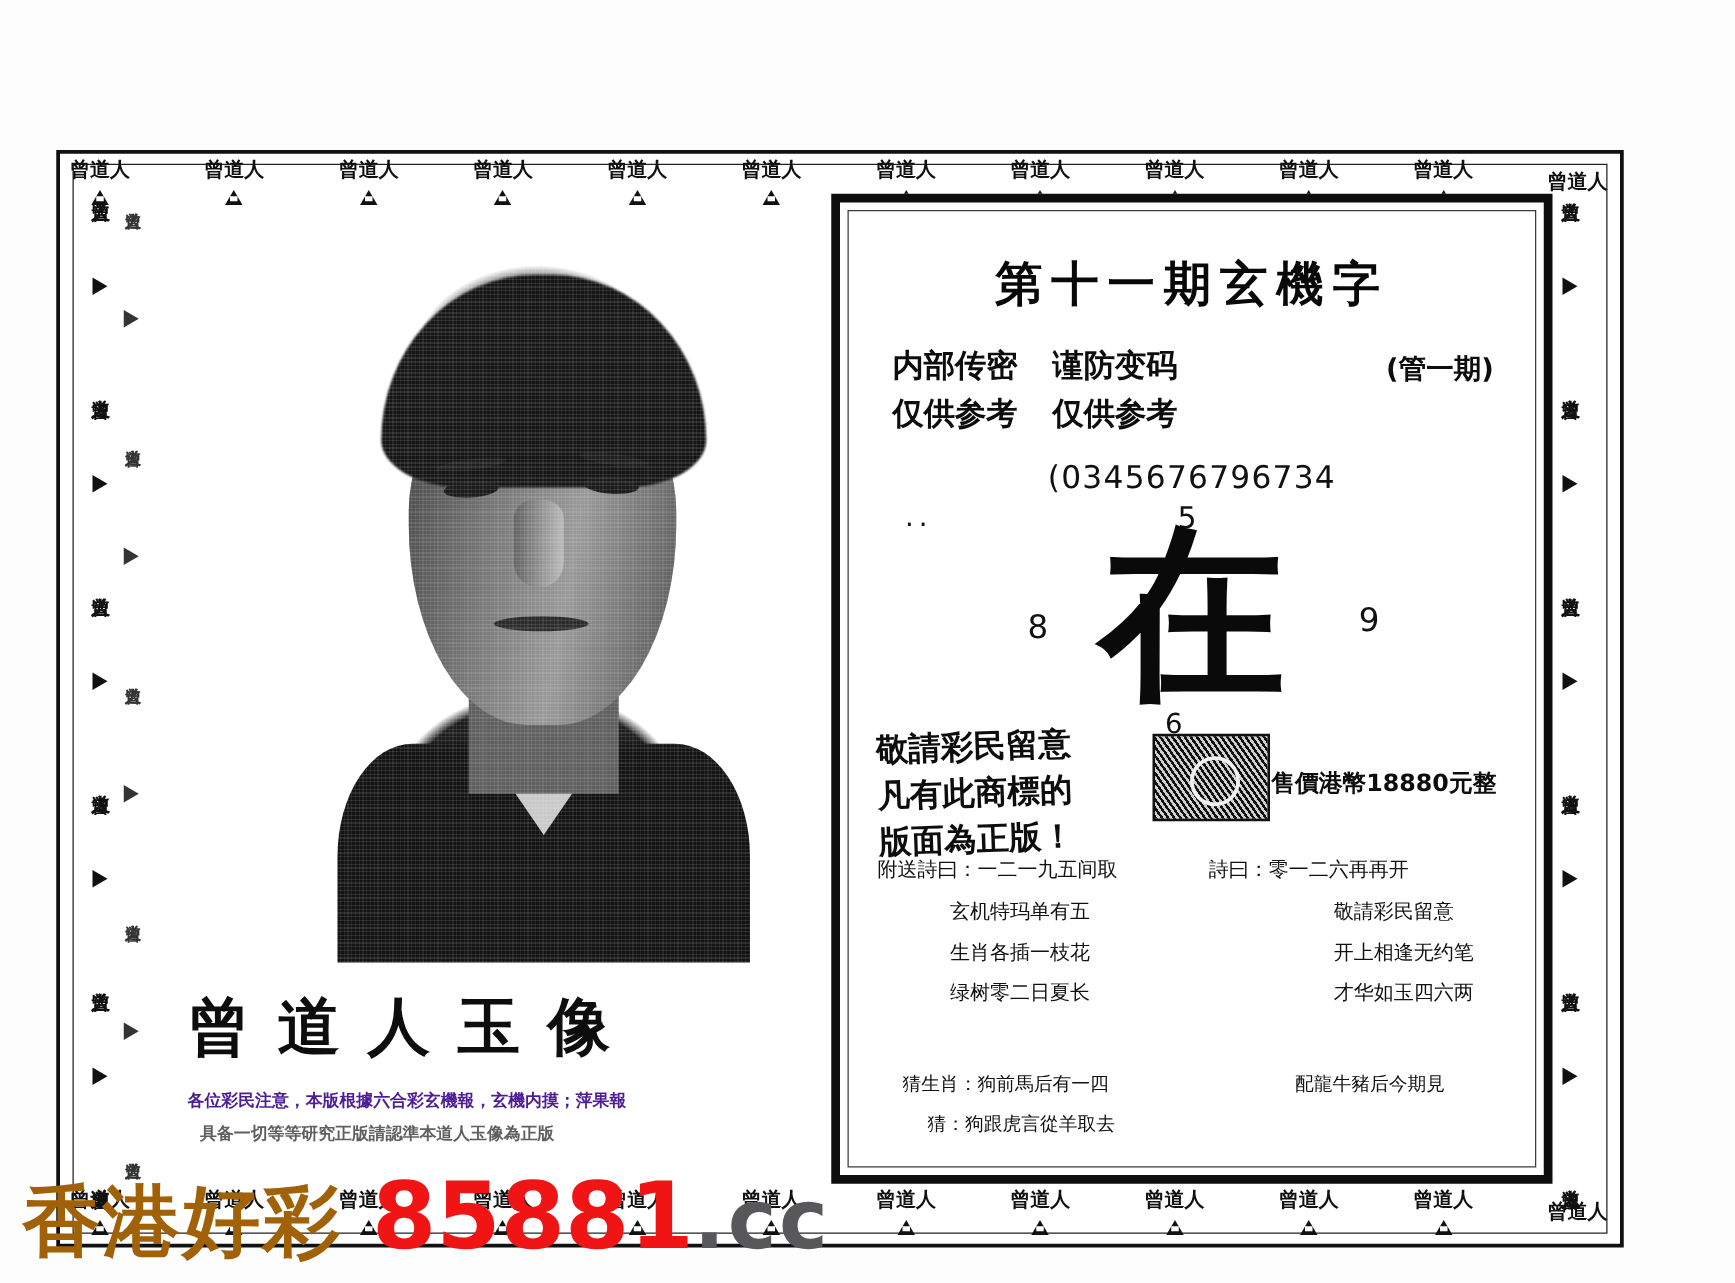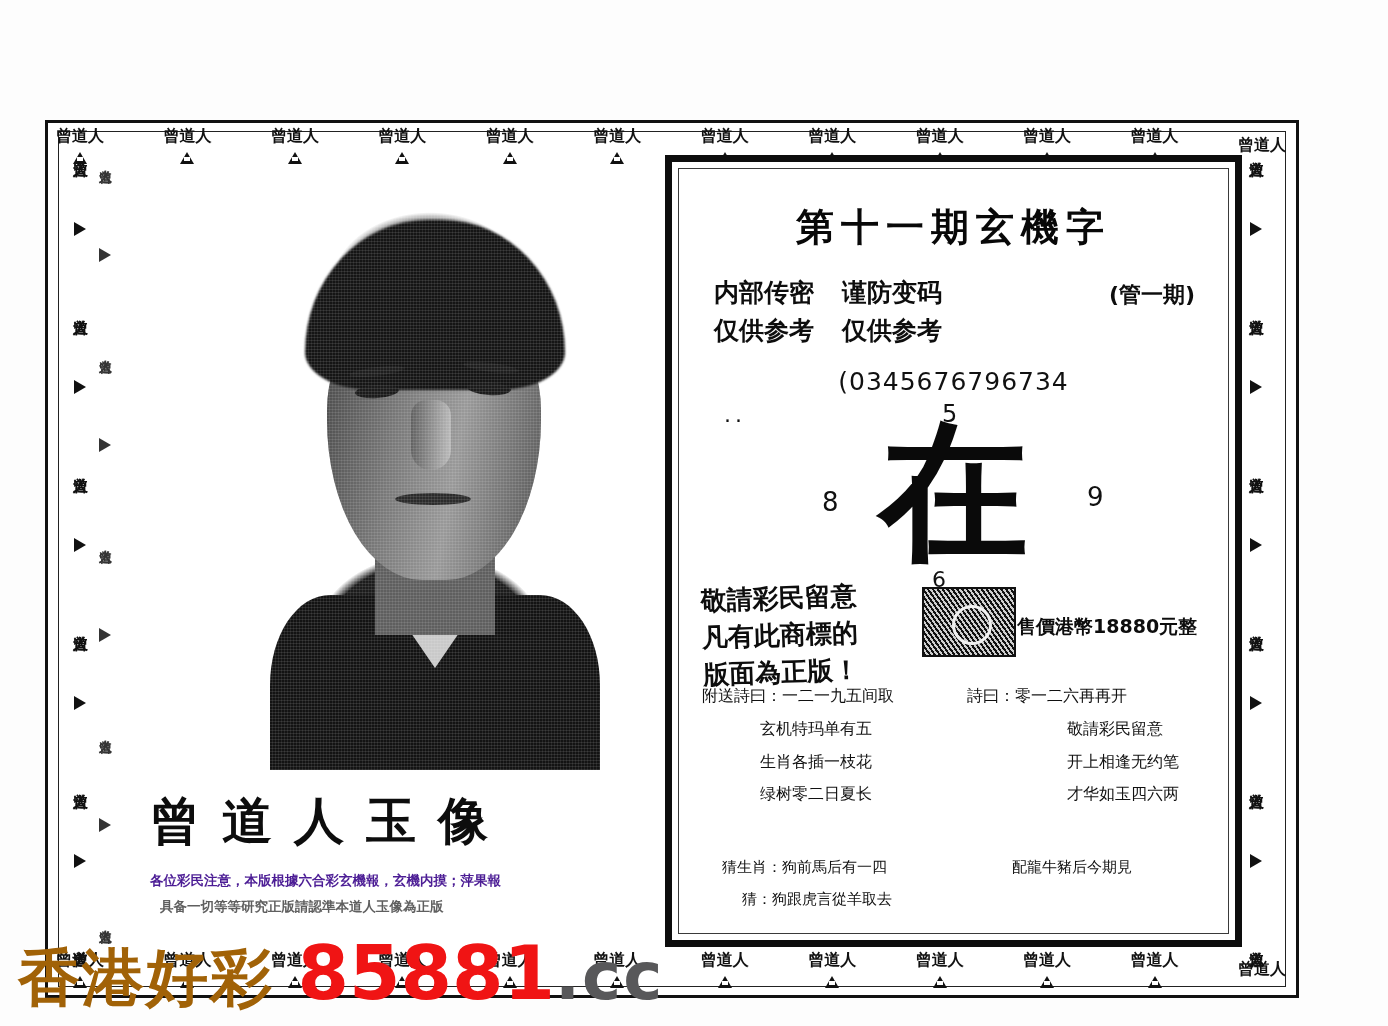--- a/index.html
+++ b/index.html
@@ -224,21 +224,21 @@
     font-size:16px;color:#111;line-height:2.05;
   }
   .poem-row{display:flex;}
   .poem-left{width:265px;white-space:nowrap;}
   .poem-right{white-space:nowrap;}
   .poem-label{font-weight:normal;}
   .guess{
     position:absolute;left:32px;top:690px;width:510px;
     font-size:15px;color:#111;line-height:2.1;
   }
-  .guess-row{display:flex;}
+  .guess-row{display:flex;gap:24px;}
   .guess-l{width:290px;white-space:nowrap;}
   .guess-r{white-space:nowrap;}
   
   .wm{
     position:absolute;left:18px;top:930px;
     font-size:62px;font-weight:bold;
     white-space:nowrap;
     font-family:"DejaVu Sans", sans-serif;
     letter-spacing:2px;
   }

